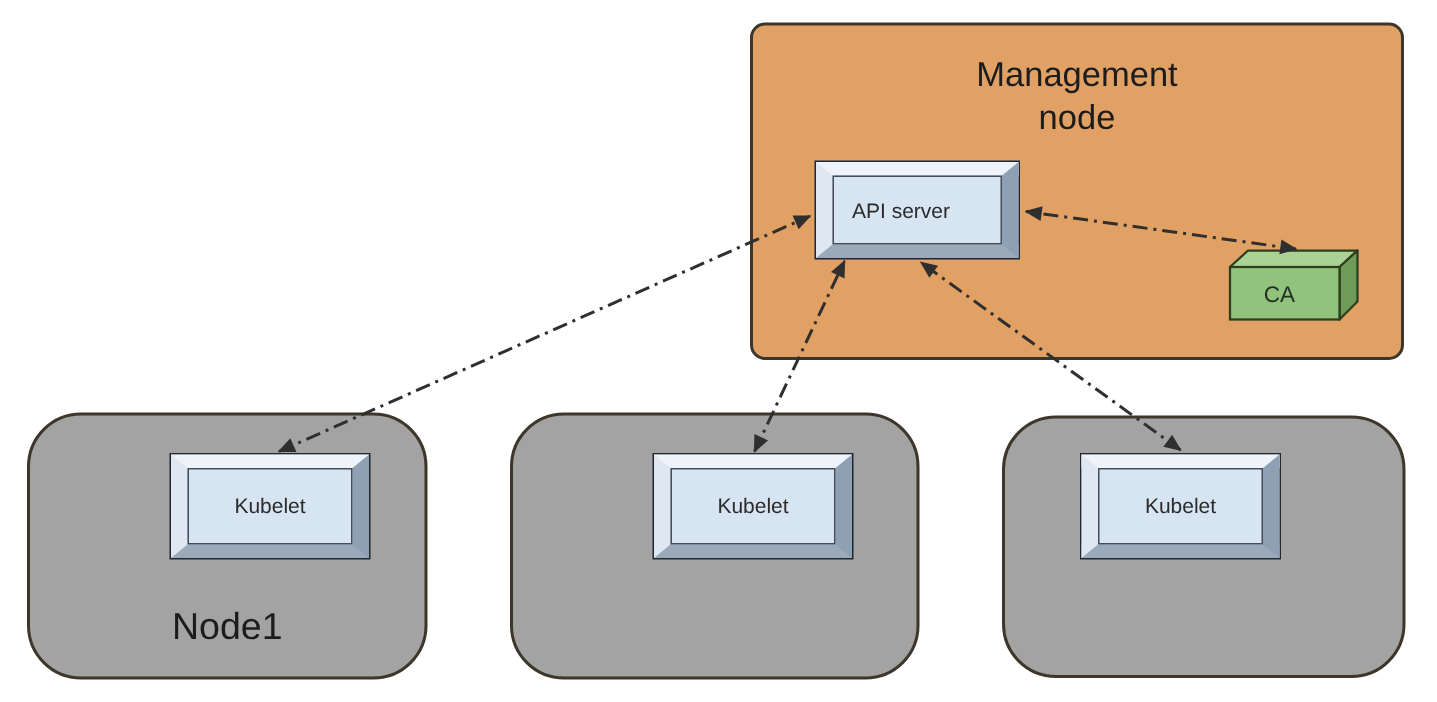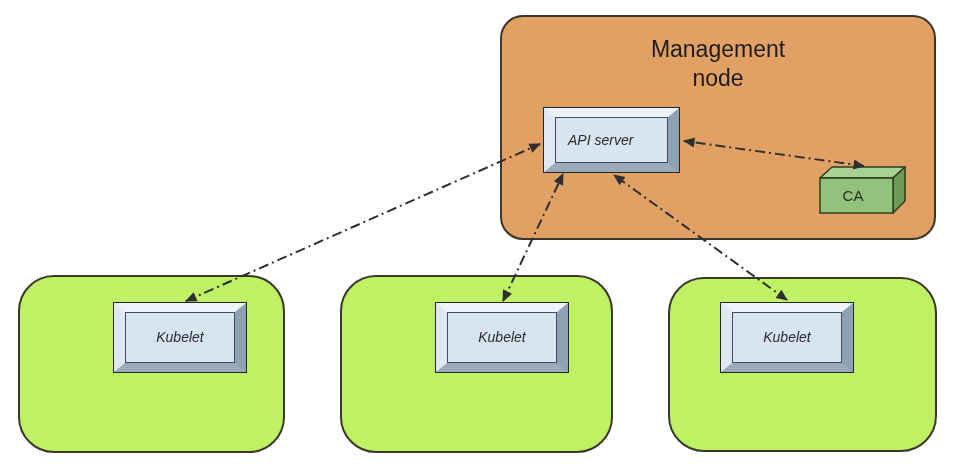--- a/index.html
+++ b/index.html
@@ -2,42 +2,41 @@
 <html><head>
 <meta charset="utf-8">
 <style>
   html,body { margin:0; padding:0; background:#ffffff; }
   .canvas {
     position:relative; width:958px; height:468px; overflow:hidden;
     background:#ffffff;
     font-family:"Liberation Sans", sans-serif;
   }
   .rounded-node { position:absolute; box-sizing:border-box; border:2px solid #3d362b; }
-  .mgmt  { left:500px; top:15px;  width:436px; height:225px; border-radius:23px; background:#e2a164; }
-  .node  { background:#bef264; border-radius:36px; }
+  .mgmt  { left:500px; top:15px;  width:436px; height:225px; border-radius:10px; background:#e2a164; }
+  .node  { background:#a3a3a3; border-radius:36px; }
   .node1 { left:18px;  top:275px; width:267px; height:178px; }
   .node2 { left:340px; top:275px; width:273px; height:178px; }
   .node3 { left:668px; top:277px; width:269px; height:175px; }
 
   .mgmt-title {
     position:absolute; left:0; right:0; top:18px; margin:0 auto; width:190px;
     text-align:center; font-size:23px; line-height:29px; color:#1c1c1c;
   }
   .node-label {
     position:absolute; left:0; right:0; bottom:18px;
     text-align:center; font-size:25px; color:#1c1c1c;
   }
 
   
   .bevel { position:absolute; box-sizing:border-box; border:1px solid #23262b; background:#9aaaba; }
   .bevel-frame {
     width:100%; height:100%; box-sizing:border-box;
     border-style:solid; border-width:9px 11px 9px 11px;
     border-color:#eef3fa #8ea0b4 #9aaaba #dfe8f2;
-    font-style:italic;
   }
   .bevel-face {
     width:100%; height:100%; box-sizing:border-box;
     border:1px solid #454c57; background:#d7e4f2;
     display:flex; align-items:center;
     color:#2b2b2b; font-size:14px; line-height:17px;
   }
   .api-box     { left:41px; top:90px; width:137px; height:66px; }
   .api-face    { justify-content:flex-start; padding-left:12px; text-align:left; }
   .kubelet-face{ justify-content:center; }
@@ -70,20 +69,21 @@
       <text x="35" y="44" text-anchor="middle" font-size="15" fill="#243024">CA</text>
     </svg>
   </div>
 
   <div class="rounded-node node node1">
     <div class="bevel kubelet1">
       <div class="bevel-frame">
         <div class="bevel-face kubelet-face">Kubelet</div>
       </div>
     </div>
+    <div class="node-label">Node1</div>
   </div>
 
   <div class="rounded-node node node2">
     <div class="bevel kubelet2">
       <div class="bevel-frame">
         <div class="bevel-face kubelet-face">Kubelet</div>
       </div>
     </div>
   </div>
 

